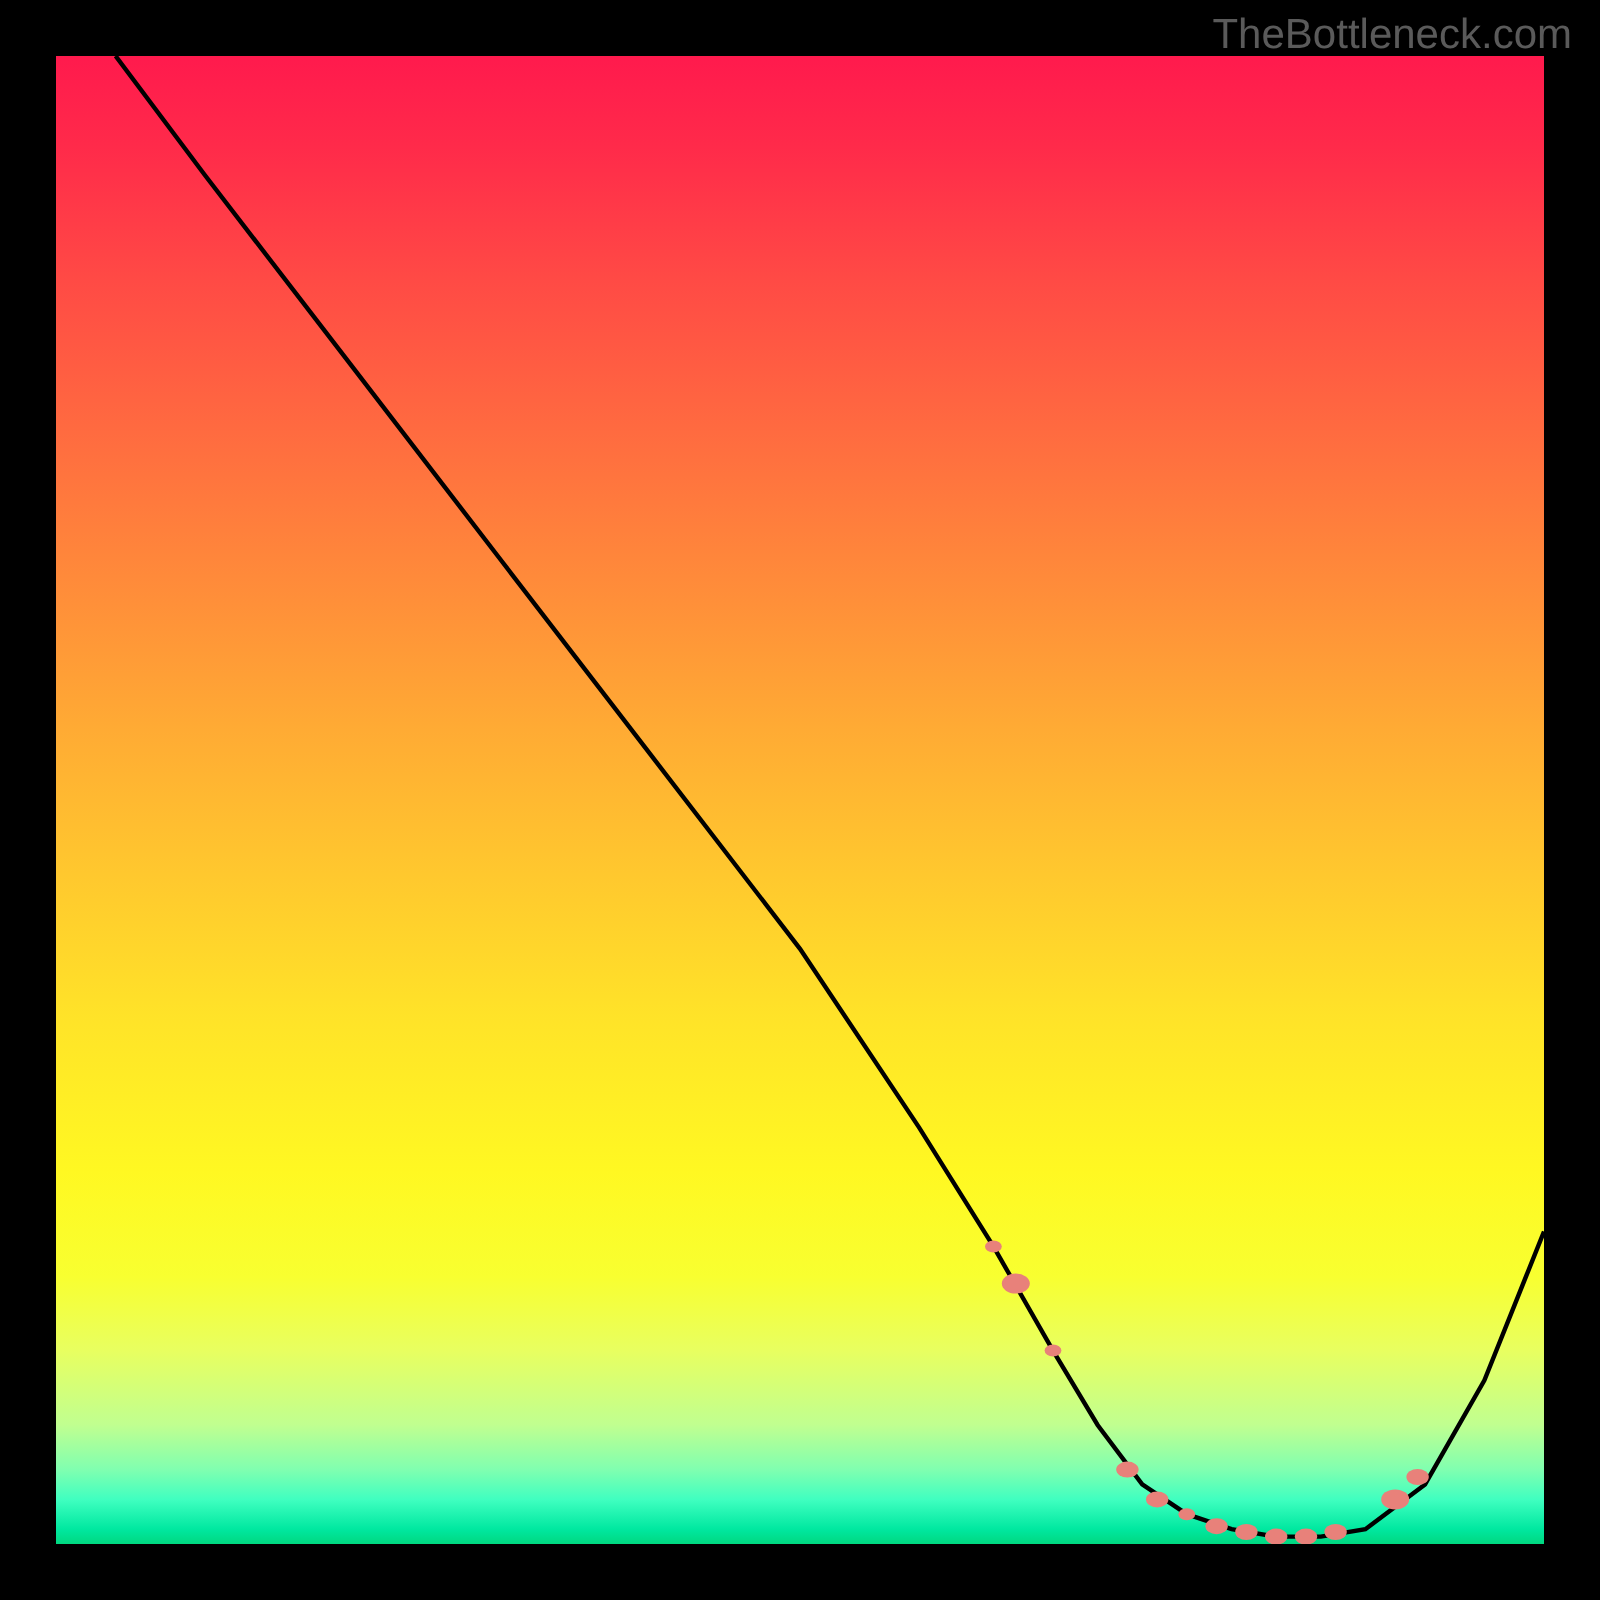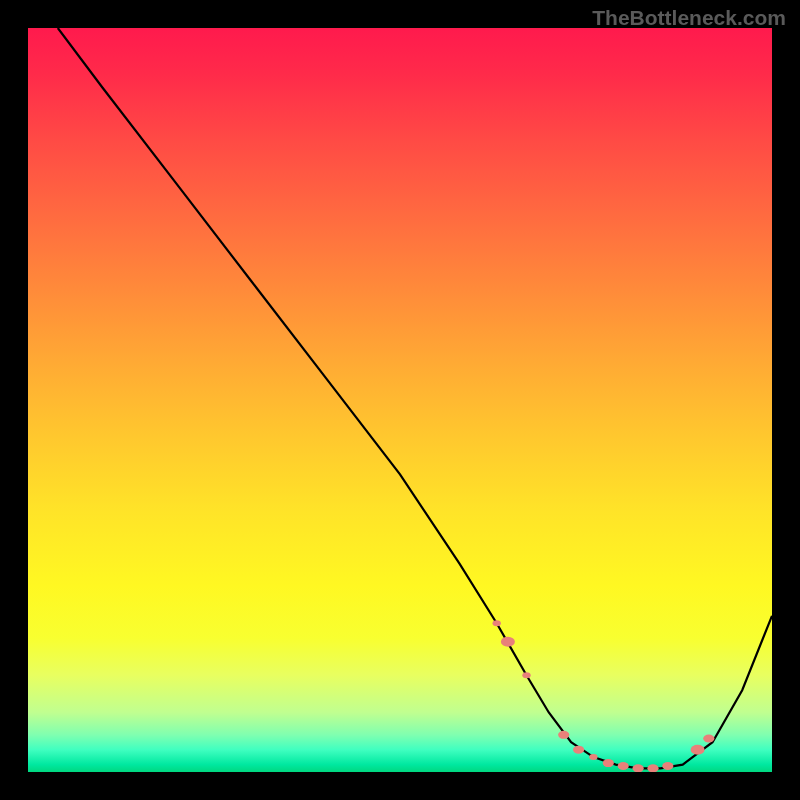--- a/index.html
+++ b/index.html
@@ -9,21 +9,21 @@
     background: #000;
     position: relative;
     font-family: Arial, sans-serif;
   }
   .watermark {
     position: absolute;
     top: 6px;
     right: 14px;
     color: #5a5a5a;
     font-size: 21px;
-    font-weight: 700;
+    font-weight: 400;
     z-index: 10;
   }
   .plot-area {
     position: absolute;
     left: 28px;
     top: 28px;
     width: 744px;
     height: 744px;
     background: linear-gradient(to bottom,
       #ff1a4d 0%,

